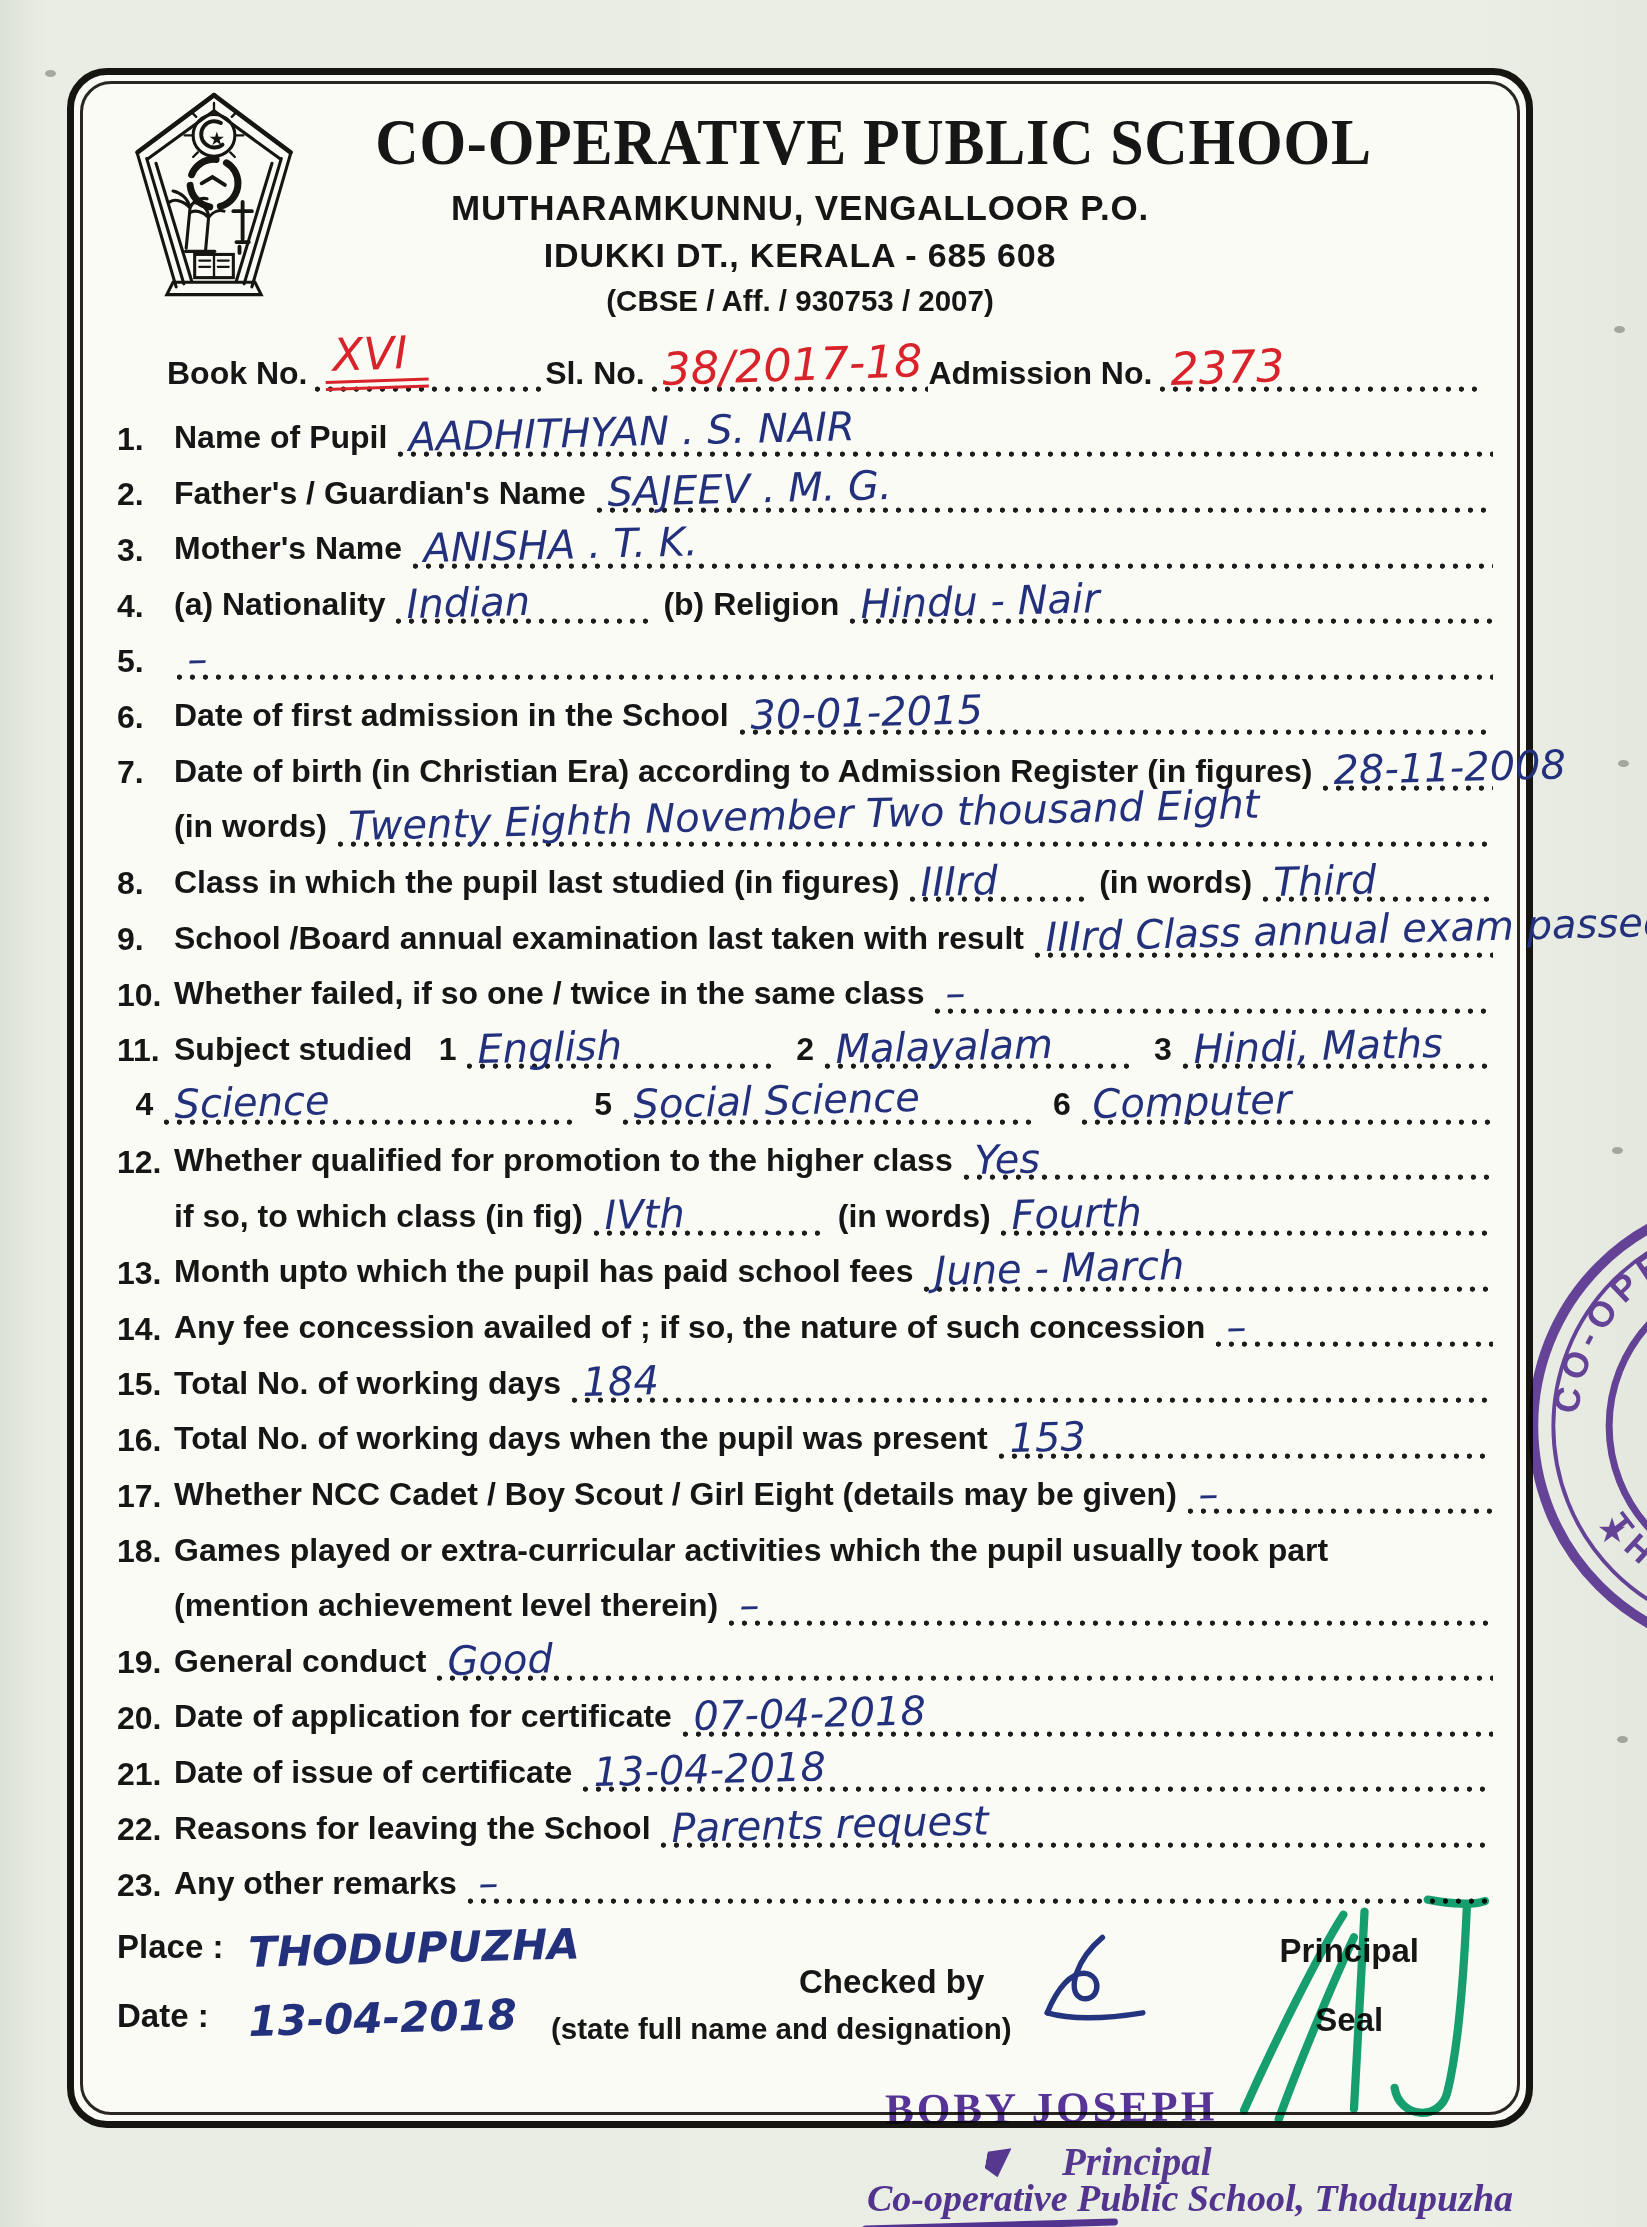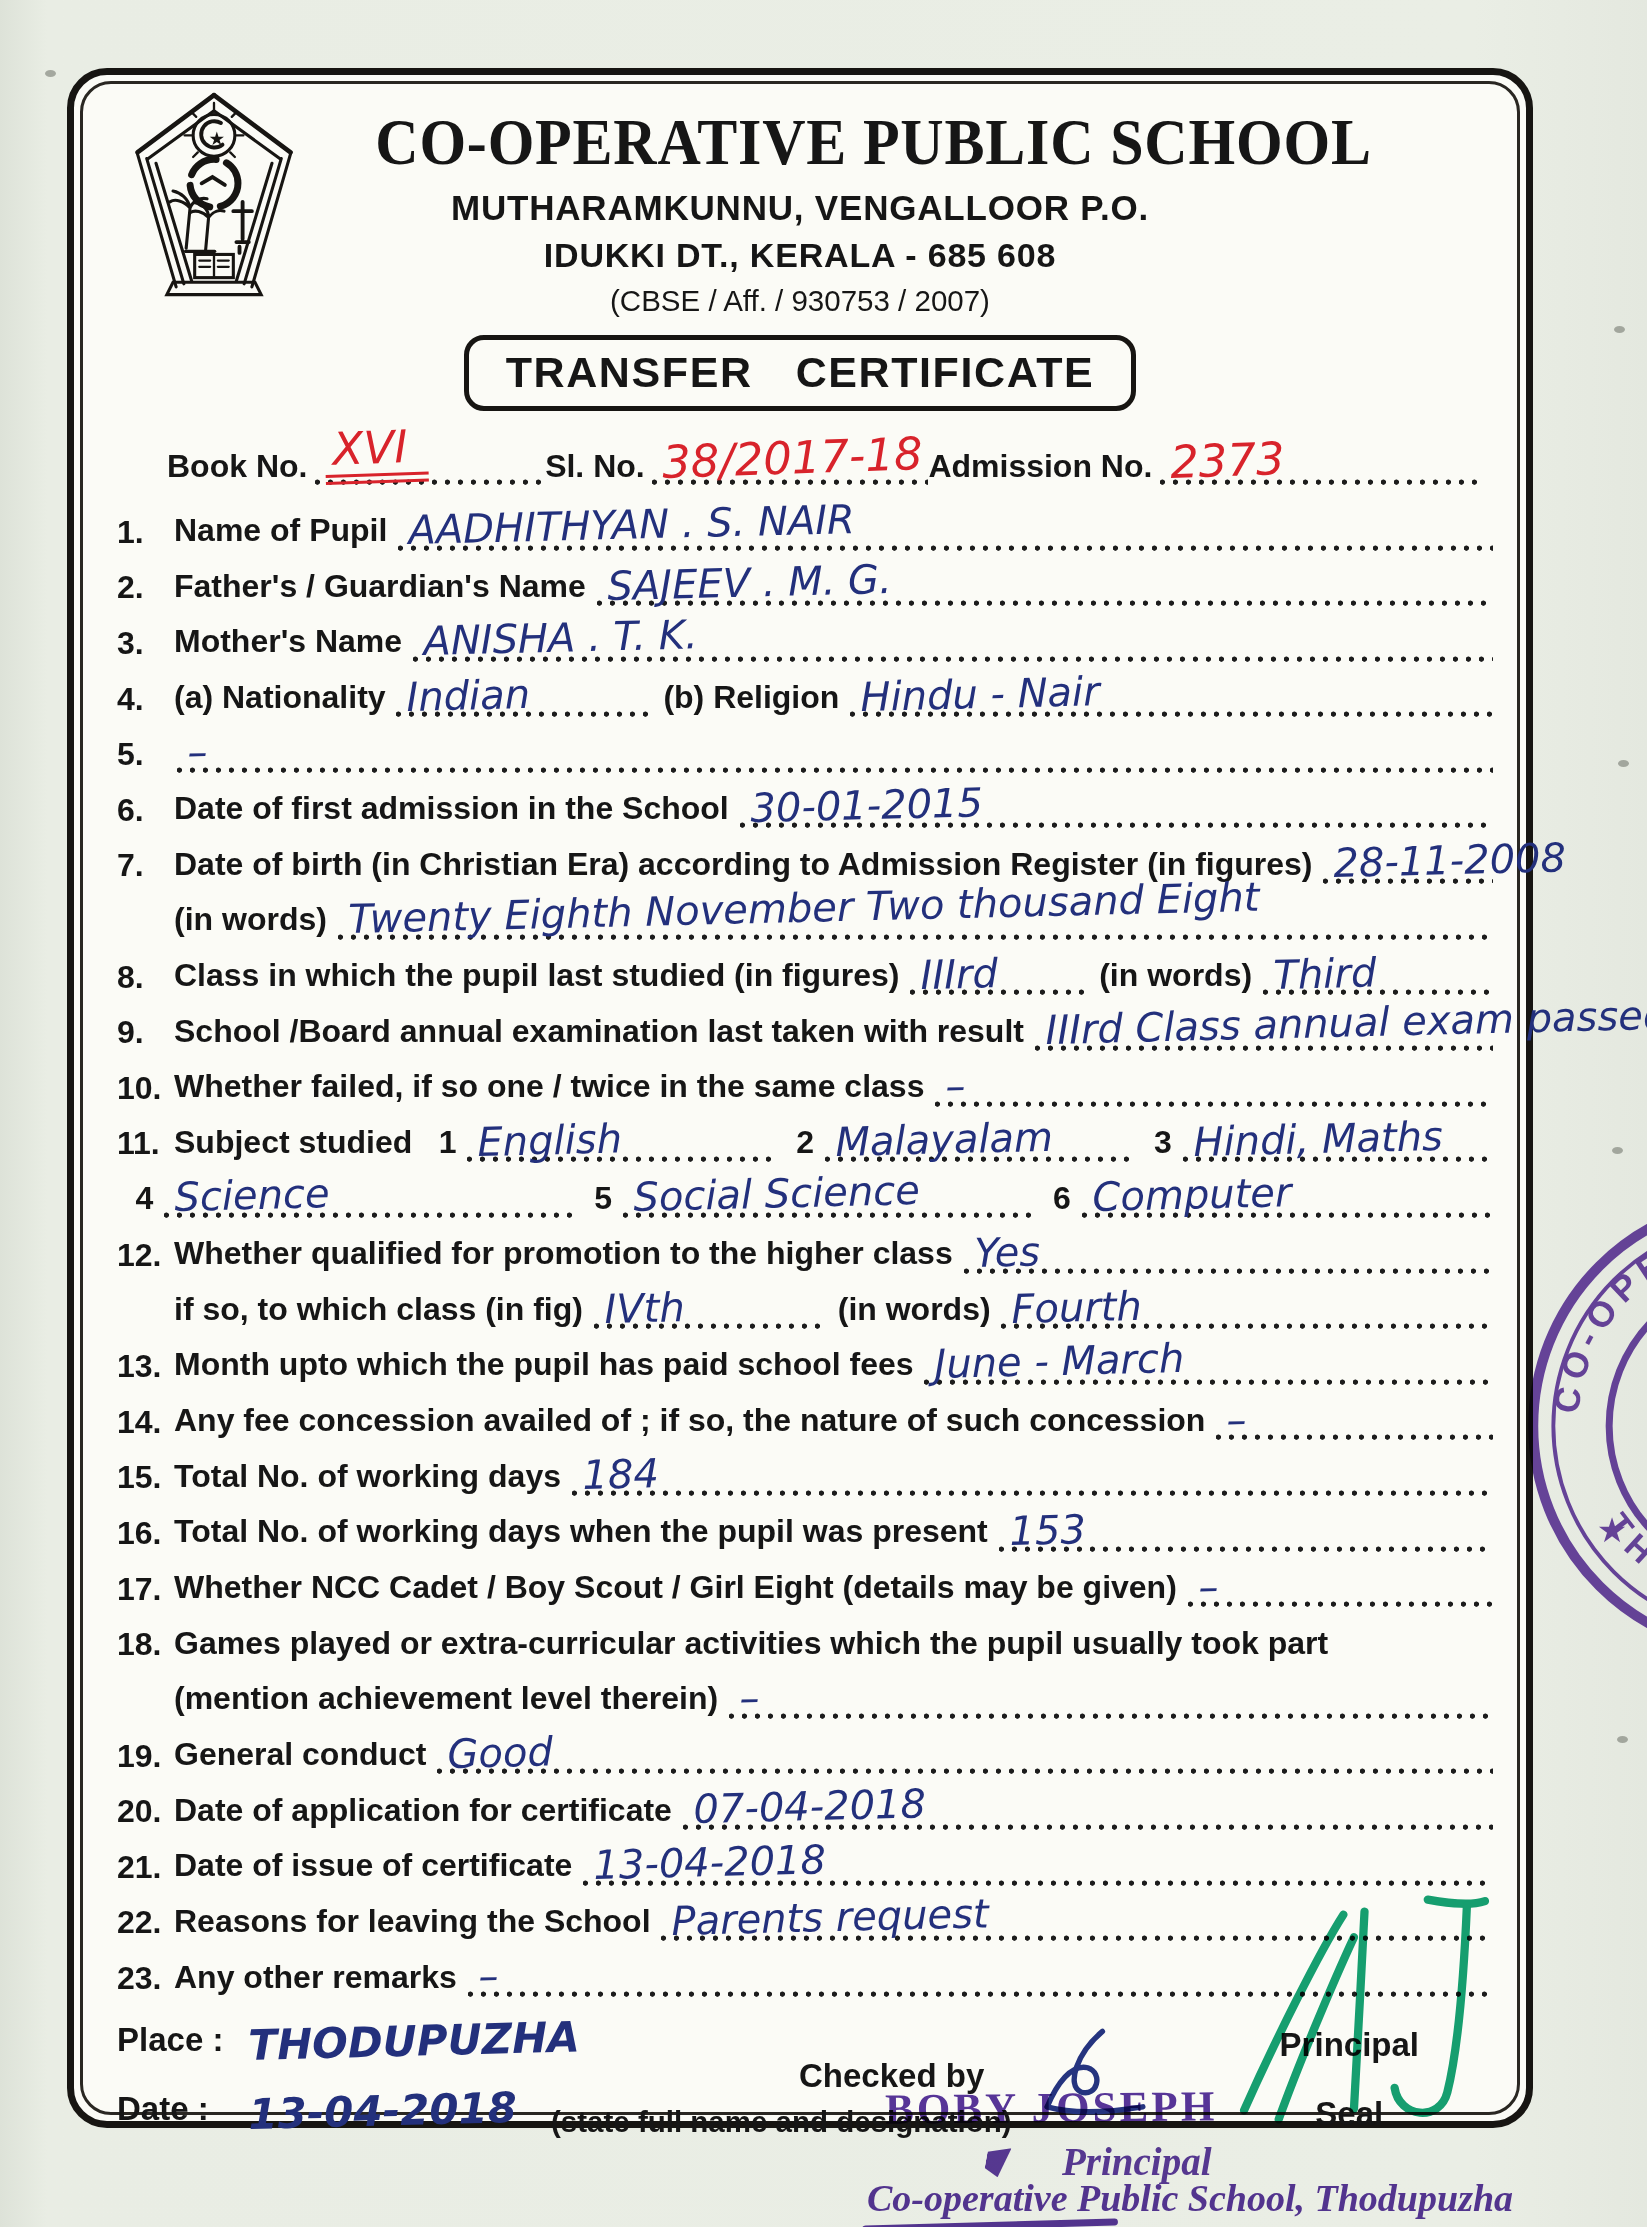--- a/index.html
+++ b/index.html
@@ -18,21 +18,21 @@
   }
   
   .header{position:relative;padding-top:33px;text-align:center;}
   .emblem{position:absolute;left:48px;top:12.4px;width:184px;height:222px;}
   .school-name{
     margin:0 47px 0 194px;font-family:"Liberation Serif",serif;font-weight:700;
     font-size:60px;letter-spacing:0.8px;transform:scaleY(1.08);white-space:nowrap;
   }
   .addr{font-weight:700;font-size:35px;margin-top:11px;letter-spacing:0.8px;}
   .addr2{font-weight:700;font-size:34px;margin-top:7.8px;letter-spacing:0.8px;}
-  .affil{font-weight:400;font-size:29.5px;margin-top:9.3px;}
+  .affil{font-weight:700;font-size:29.5px;margin-top:9.3px;}
   .title-box{
     display:inline-block;margin-top:17px;border:5.4px solid #171512;border-radius:20px;
     padding:7.8px 37px 9.3px;font-weight:700;font-size:43px;word-spacing:29.5px;letter-spacing:1.6px;
   }
   
   .meta{display:flex;align-items:flex-end;margin:36px 47px 26px 93px;font-size:32px;font-weight:700;}
   .meta .lbl{white-space:nowrap;padding:0 4.7px 1.6px 0;}
   
   .dots{
     position:relative;flex:1 1 auto;height:39px;min-width:70px;
@@ -128,21 +128,20 @@
       <path d="M82 212 h38" stroke-width="4"></path>
       <path d="M156 148 v48 M144 160 h24 M148 200 h16 M152 206 v8" stroke-width="5"></path>
       <rect x="94" y="216" width="50" height="30" stroke-width="4"></rect>
       <path d="M119 216 v30 M100 224 h14 M100 232 h14 M124 224 h14 M124 232 h14" stroke-width="3"></path>
       <path d="M66 252 h106 l8 16 H58 Z" stroke-width="4"></path>
     </svg>
     <h1 class="school-name">CO-OPERATIVE PUBLIC SCHOOL</h1>
     <div class="addr">MUTHARAMKUNNU, VENGALLOOR P.O.</div>
     <div class="addr2">IDUKKI DT., KERALA - 685 608</div>
     <div class="affil">(CBSE / Aff. / 930753 / 2007)</div>
-    <div><span class="title-box">TRANSFER CERTIFICATE</span></div>
   </div>
 
   <div class="meta">
     <span class="lbl">Book No.</span>
     <span class="dots w300">
       <span class="hw red dblu">XVI</span>
     </span>
     <span class="lbl mid">Sl. No.</span>
     <span class="dots w360">
       <span class="hw red">38/2017-18</span>

